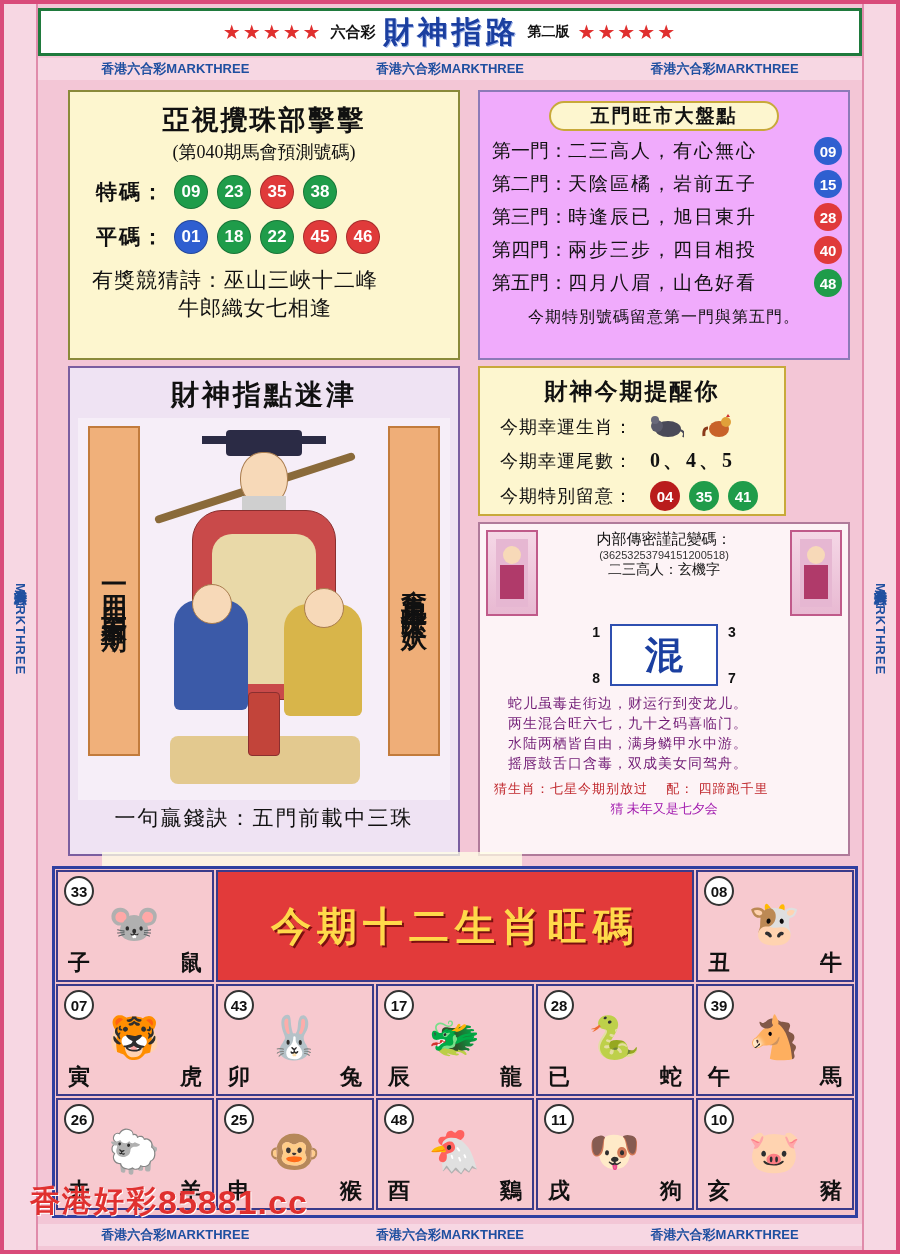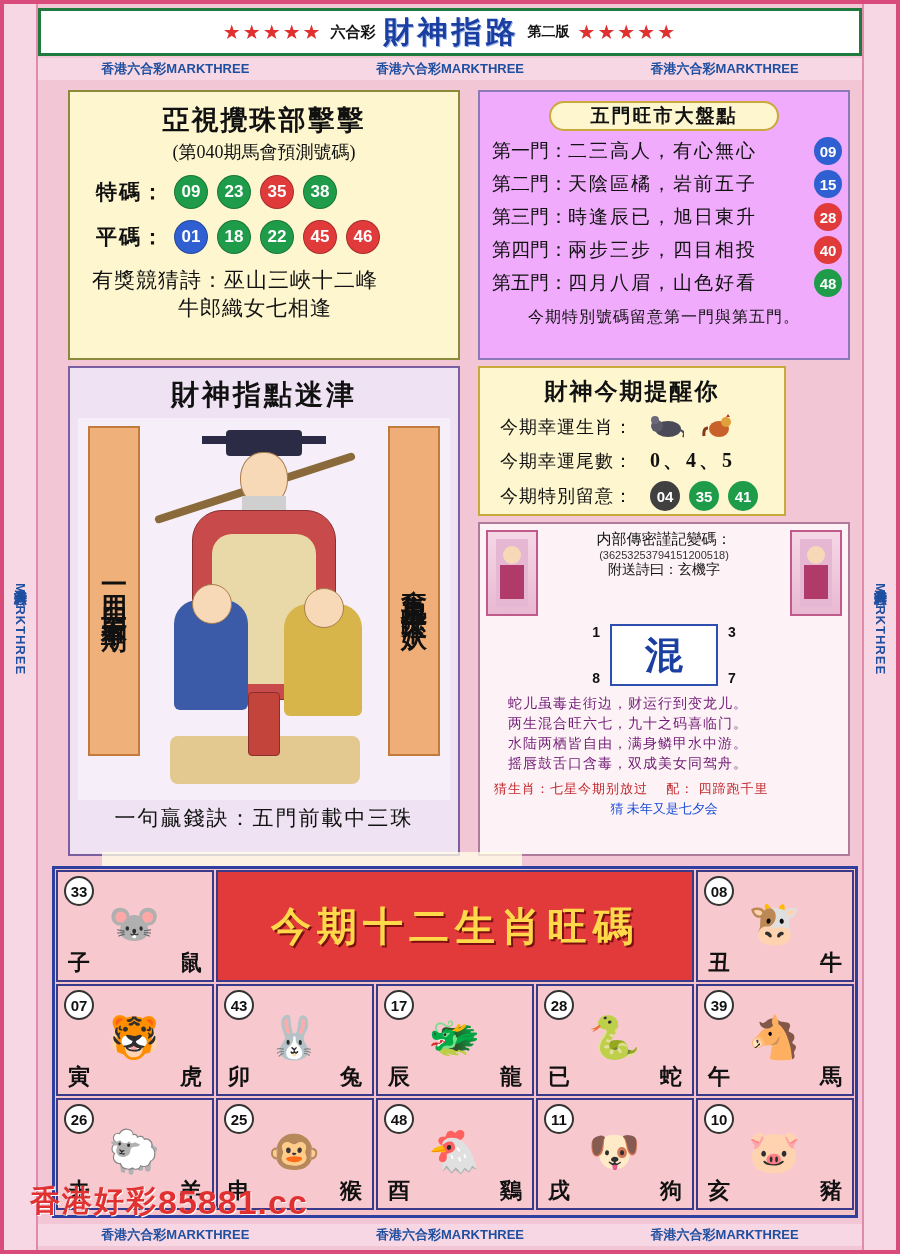--- a/index.html
+++ b/index.html
@@ -192,21 +192,21 @@
   .bigchar-wrap { display:flex; align-items:center; justify-content:center; gap:10px; margin-top:2px;}
   .bigchar {
     width:108px; height:62px; background:#ffffff; border:2px solid #2f4fb0;
     display:flex; align-items:center; justify-content:center;
     font-family:"Liberation Serif", serif; font-size:38px; font-weight:bold; color:#1b3fa0;
   }
   .cornernums { display:flex; flex-direction:column; justify-content:space-between; height:62px; font-size:14px; color:#111; font-weight:bold;}
   .cornernums.l { align-items:flex-end; }
   .rs .verse { margin:8px 28px 0; font-family:"Liberation Serif", serif; font-size:14px; color:#701a75; line-height:20px; letter-spacing:1px;}
   .rs .guess { margin:6px 14px 0; font-family:"Liberation Serif", serif; font-size:13px; color:#c0282d; letter-spacing:1px;}
-  .rs .guess2 { margin:2px 14px 0; text-align:center; font-family:"Liberation Serif", serif; font-size:13px; color:#1d4ed8;}
+  .rs .guess2 { margin:2px 14px 0; text-align:center; font-family:"Liberation Serif", serif; font-size:13px; color:#a21caf;}
 
   
   .zgrid {
     position:absolute; left:10px; top:782px; width:806px; height:352px;
     background:#f6c3c9; border:3px solid #2f3fa0;
   }
   .zrow { display:flex; }
   .zcell {
     position:relative; width:160px; height:112px; border:2px solid #3a3a8a;
     background:#f7c9cf; margin:1px;
@@ -391,39 +391,39 @@
               <path d="M6 14 q-5 0 -4 8" stroke="#8a3a1a" fill="none" stroke-width="3"></path>
             </svg>
         </span>
       </div>
       <div class="rrline">
         <span class="k">今期幸運尾數：</span>
         <span class="tail">0、4、5</span>
       </div>
       <div class="rrline">
         <span class="k">今期特別留意：</span>
-        <span class="sball" style="background:#404040">04</span>
+        <span class="sball" style="background:#b91c1c">04</span>
         <span class="sball" style="background:#1f9c4a">35</span>
         <span class="sball" style="background:#1f9c4a">41</span>
       </div>
     </div>
 
     <div class="box rs">
       <div class="topbar">
         <div class="card">
           <svg width="40" height="76" viewBox="0 0 40 76">
               <rect x="4" y="4" width="32" height="68" fill="#e6b7d2"></rect>
               <circle cx="20" cy="20" r="9" fill="#f7d9b8"></circle>
               <rect x="8" y="30" width="24" height="34" fill="#b03a6a"></rect>
             </svg>
         </div>
         <div class="mid">
           <div class="t1">内部傳密謹記變碼：</div>
           <div class="t2">(36253253794151200518)</div>
-          <div class="t3">附送詩曰：玄機字</div>
+          <div class="t3">二三高人：玄機字</div>
         </div>
         <div class="card">
           <svg width="40" height="76" viewBox="0 0 40 76">
               <rect x="4" y="4" width="32" height="68" fill="#e6b7d2"></rect>
               <circle cx="20" cy="20" r="9" fill="#f7d9b8"></circle>
               <rect x="8" y="30" width="24" height="34" fill="#b03a6a"></rect>
             </svg>
         </div>
       </div>
 

